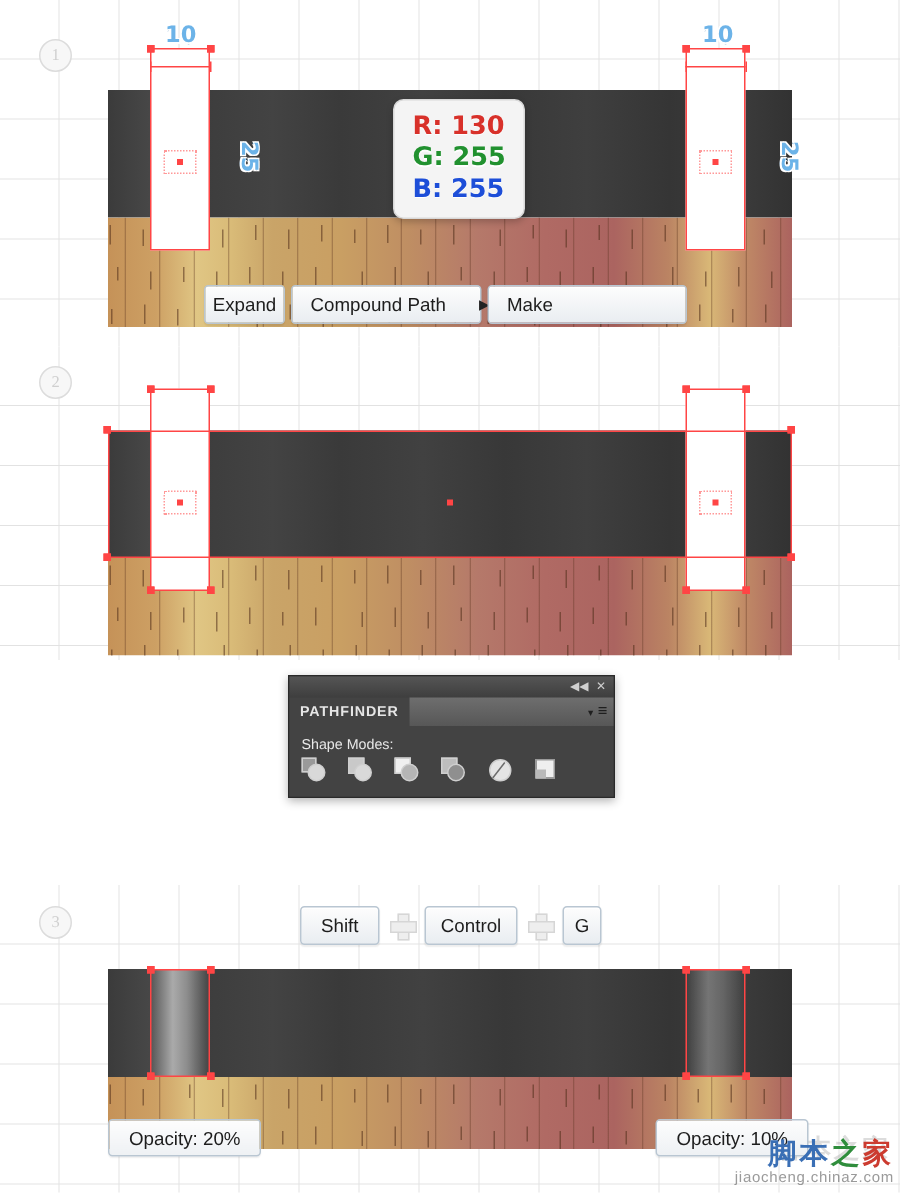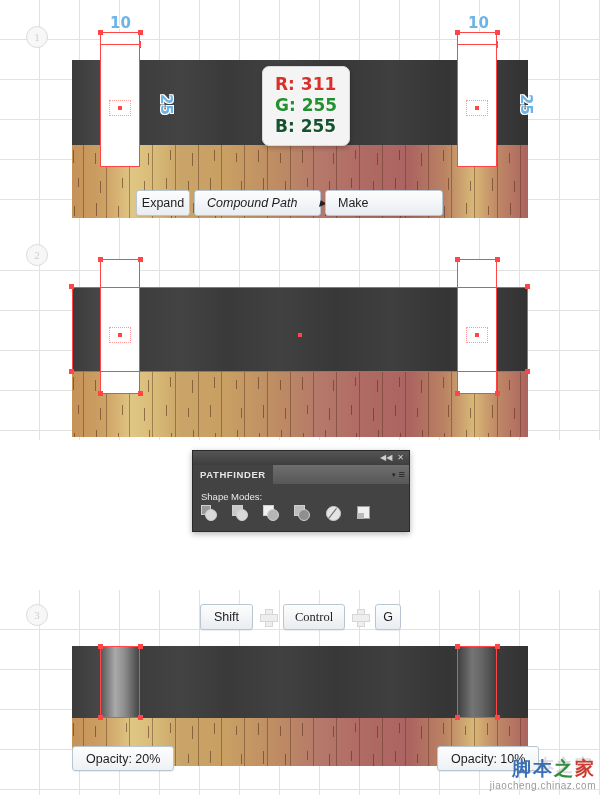--- a/index.html
+++ b/index.html
@@ -174,21 +174,21 @@
   .rgb-row {
     font-family: "DejaVu Sans", sans-serif;
     font-size: 17px;
     font-weight: bold;
     line-height: 21px;
     white-space: nowrap;
     text-shadow: 0 1px 0 rgba(255,255,255,0.9);
   }
   .rgb-r { color: #d8312a; }
   .rgb-g { color: #21912f; }
-  .rgb-b { color: #14532d; }
+  .rgb-b { color: #1d4ed8; }
 
   
   .chip-row {
     position: absolute;
     display: flex;
     align-items: stretch;
     z-index: 35;
   }
   .chip {
     background: linear-gradient(to bottom, #fdfdfd 0%, #f3f5f7 50%, #e9edf1 100%);
@@ -485,32 +485,32 @@
   <div class="measure" style="left:468px; top:14px;">10</div>
   <div class="measure-bar" style="left:457px; top:44px; width:40px;"></div>
   <div class="measure-cap" style="left:457px; top:41px;"></div>
   <div class="measure-cap" style="left:497px; top:41px;"></div>
 
   <div class="measure vert" style="left:175px; top:94px;">25</div>
 
   <div class="measure vert" style="left:535px; top:94px;">25</div>
 
   <div class="rgb-box" style="left:262px; top:66px;">
-    <div class="rgb-row rgb-r">R: 311</div>
+    <div class="rgb-row rgb-r">R: 130</div>
     <div class="rgb-row rgb-g">G: 255</div>
     <div class="rgb-row rgb-b">B: 255</div>
   </div>
 
   <div class="chip-row" style="left:136px; top:190px; width:332px;">
     <div class="chip" style="width:54px; justify-content:center;">Expand</div>
-    <div class="chip" style="width:127px; margin-left:4px;font-style:italic;">
+    <div class="chip" style="width:127px; margin-left:4px;">
       <span>Compound Path</span>
       <span class="arrow">▶</span>
     </div>
-    <div class="chip" style="width:118px; margin-left:4px;">Make</div>
+    <div class="chip" style="width:133px; margin-left:4px;">Make</div>
   </div>
 </div>
 
 <div class="panel" id="panel2">
 
   <div class="step-badge" style="left:26px; top:13px;">2</div>
 
   <div class="art" style="left:72px; top:56px; width:456px; height:150px;">
 
     <div class="darkbar" style="left:0; top:0; width:456px; height:85px;"></div>
@@ -660,21 +660,21 @@
   </div>
 </div>
 
 <div class="panel" id="panel3">
 
   <div class="step-badge" style="left:26px; top:14px;">3</div>
 
   <div class="chip-row" style="left:200px; top:14px;">
     <div class="chip" style="width:53px; justify-content:center;">Shift</div>
     <div class="plus-ico"></div>
-    <div class="chip" style="width:62px; justify-content:center;font-family:Liberation Serif, serif;">Control</div>
+    <div class="chip" style="width:62px; justify-content:center;">Control</div>
     <div class="plus-ico"></div>
     <div class="chip" style="width:26px; justify-content:center;">G</div>
   </div>
 
   <div class="art" style="left:72px; top:56px; width:456px; height:120px;">
 
     <div class="darkbar" style="left:0; top:0; width:456px; height:72px;"></div>
 
     <div class="wood" style="left:0; top:72px; width:456px; height:48px;">
       <div class="wood-base" style="background: linear-gradient(to right,

